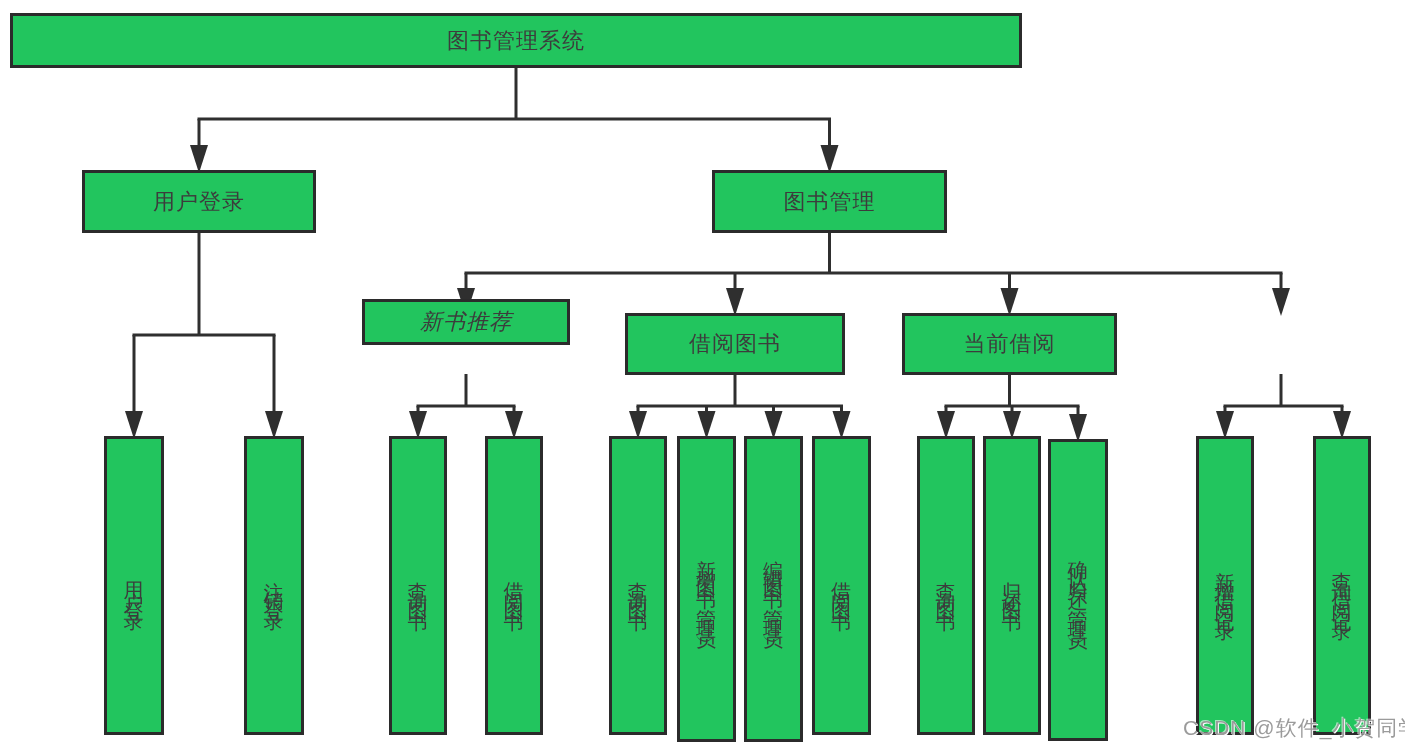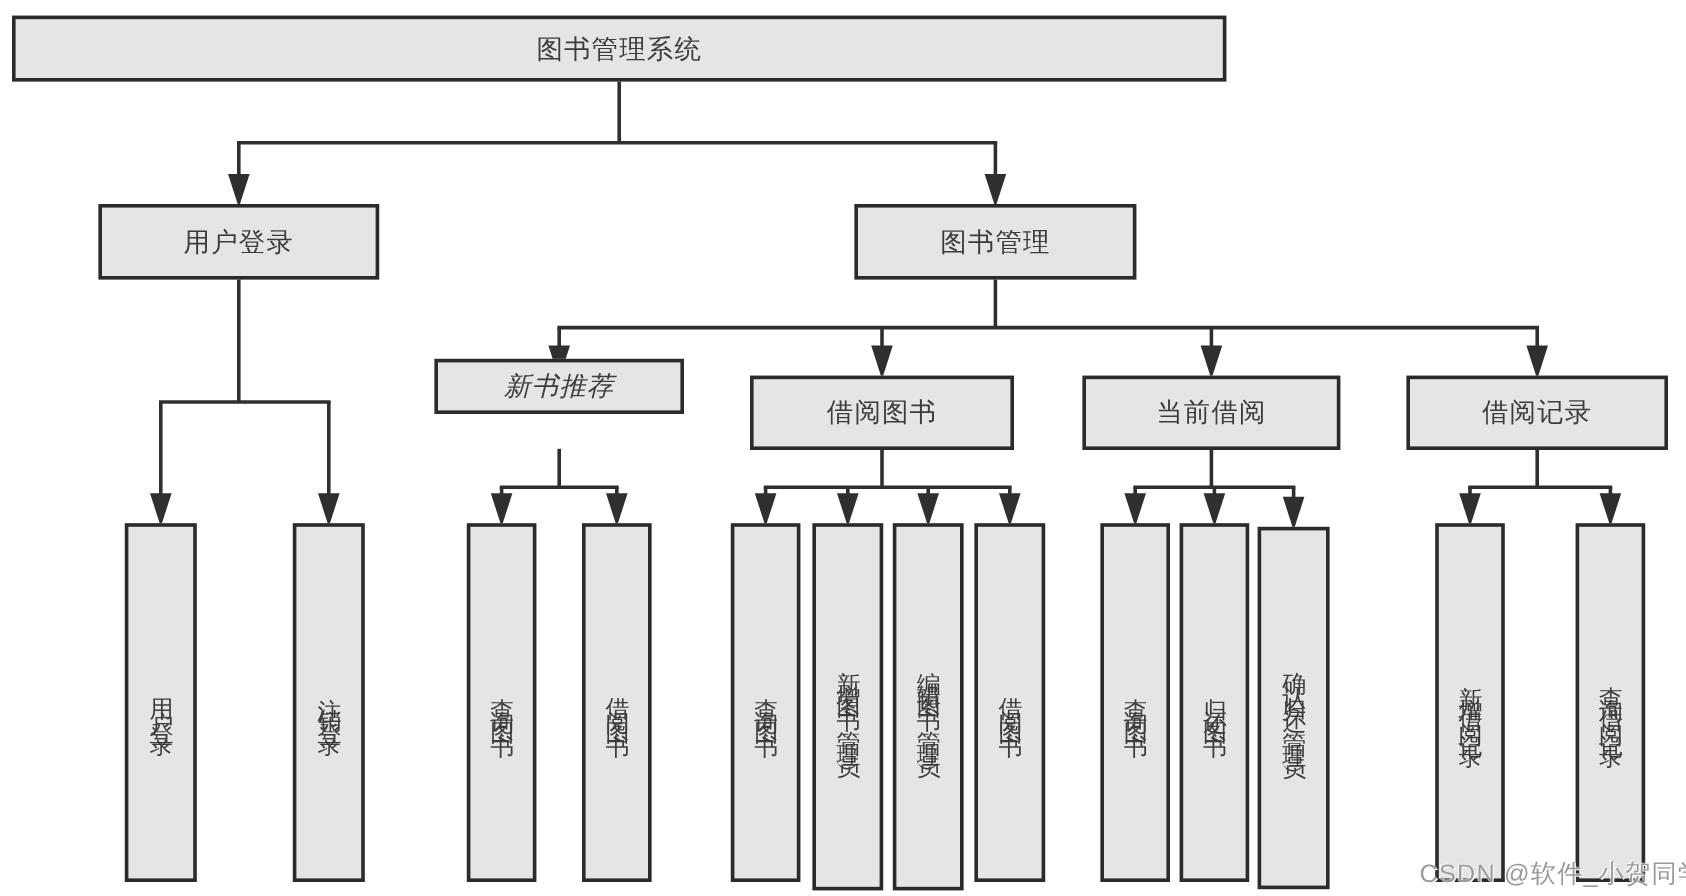--- a/index.html
+++ b/index.html
@@ -13,21 +13,21 @@
   }
   .connector-layer {
     position: absolute;
     left: 0; top: 0;
     width: 1405px; height: 747px;
     z-index: 1;
   }
   .node {
     position: absolute;
     box-sizing: border-box;
-    background: #e5e5e5;
+    background: #22c55e;
     border: 3px solid #2b2b2b;
     display: flex;
     align-items: center;
     justify-content: center;
     z-index: 2;
     color: #3c3c3c;
   }
   .node.horizontal .label {
     font-size: 22px;
     letter-spacing: 1px;
@@ -122,23 +122,20 @@
     </div>
     <div class="node horizontal" style="left: 362px; top: 299px; width: 208px; height: 46px; border-color: rgb(43, 43, 43); font-style: italic;">
       <span class="label" style="color: rgb(60, 60, 60);">新书推荐</span>
     </div>
     <div class="node horizontal" style="left: 625px; top: 313px; width: 220px; height: 62px; border-color: rgb(43, 43, 43);">
       <span class="label" style="color: rgb(60, 60, 60);">借阅图书</span>
     </div>
     <div class="node horizontal" style="left: 902px; top: 313px; width: 215px; height: 62px; border-color: rgb(43, 43, 43);">
       <span class="label" style="color: rgb(60, 60, 60);">当前借阅</span>
     </div>
-    <div class="node horizontal" style="left: 1172px; top: 313px; width: 218px; height: 62px; border-color: rgb(43, 43, 43);">
-      <span class="label" style="color: rgb(60, 60, 60);">借阅记录</span>
-    </div>
     <div class="node vertical" style="left: 104px; top: 436px; width: 60px; height: 299px; border-color: rgb(43, 43, 43);">
       <span class="label" style="color: rgb(60, 60, 60);">用户登录</span>
     </div>
     <div class="node vertical" style="left: 244px; top: 436px; width: 60px; height: 299px; border-color: rgb(43, 43, 43);">
       <span class="label" style="color: rgb(60, 60, 60);">注销登录</span>
     </div>
     <div class="node vertical" style="left: 389px; top: 436px; width: 58px; height: 299px; border-color: rgb(43, 43, 43);">
       <span class="label" style="color: rgb(60, 60, 60);">查询图书</span>
     </div>
     <div class="node vertical" style="left: 485px; top: 436px; width: 58px; height: 299px; border-color: rgb(43, 43, 43);">

